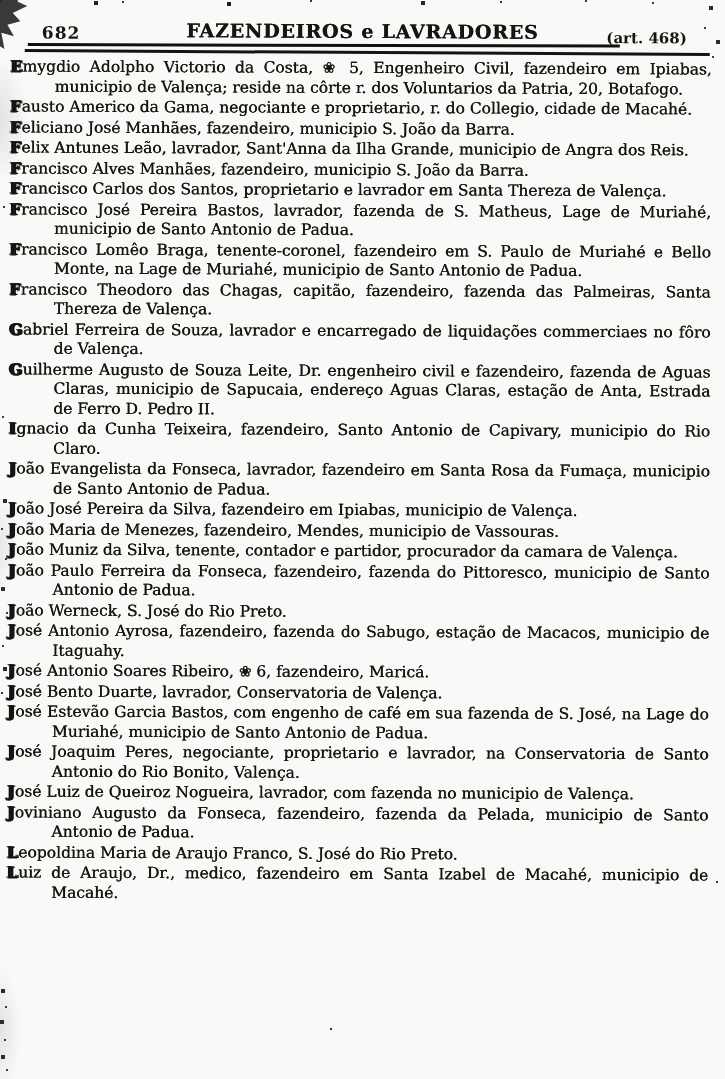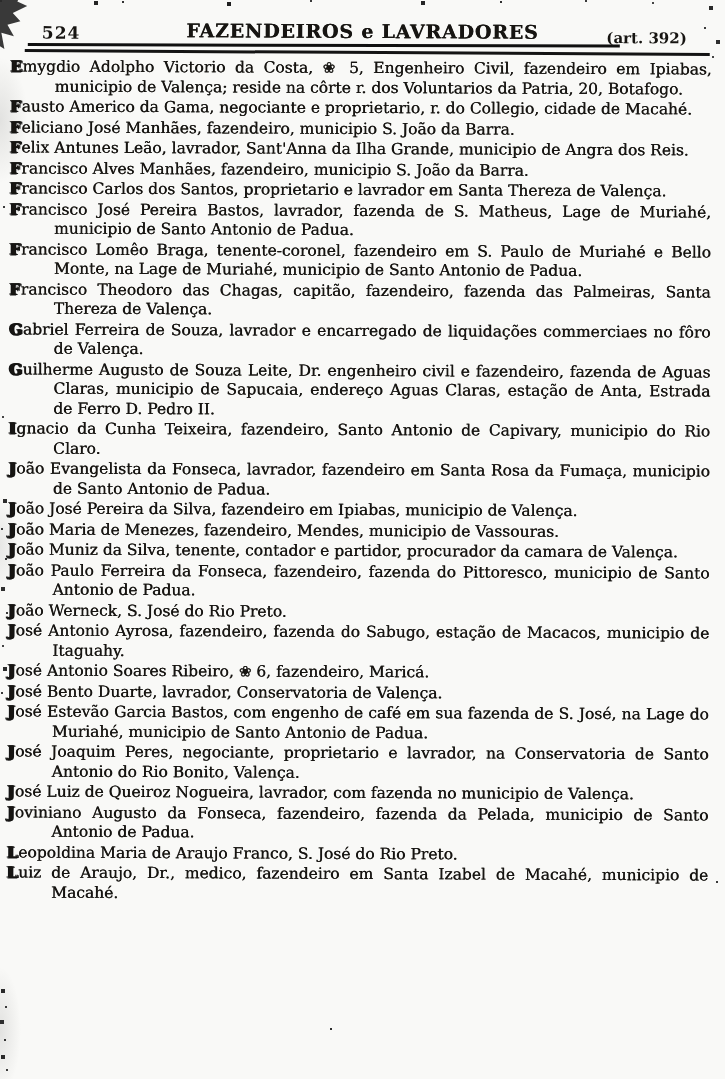--- a/index.html
+++ b/index.html
@@ -88,23 +88,23 @@
 <body>
 
 <div class="page">
 
   <div class="blob-tl"></div>
   <div class="specks"></div>
 
   <div class="content">
 
     <div class="hdr">
-      <span class="page-number">524</span>
+      <span class="page-number">682</span>
       <div class="running-title">FAZENDEIROS e LAVRADORES</div>
-      <span class="article-ref">(art. 392)</span>
+      <span class="article-ref">(art. 468)</span>
       <div class="rule-top"></div>
       <div class="rule-bottom"></div>
     </div>
 
     <div class="entries">
         <p><span class="entry-initial">E</span>mygdio Adolpho Victorio da Costa, <span class="medal-icon-glyph">❀</span> 5, Engenheiro Civil, fazendeiro em Ipiabas, municipio de Valença; reside na côrte r. dos Voluntarios da Patria, 20, Botafogo.</p>
         <p><span class="entry-initial">F</span>austo Americo da Gama, negociante e proprietario, r. do Collegio, cidade de Macahé.</p>
         <p><span class="entry-initial">F</span>eliciano José Manhães, fazendeiro, municipio S. João da Barra.</p>
         <p><span class="entry-initial">F</span>elix Antunes Leão, lavrador, Sant'Anna da Ilha Grande, municipio de Angra dos Reis.</p>
         <p><span class="entry-initial">F</span>rancisco Alves Manhães, fazendeiro, municipio S. João da Barra.</p>

